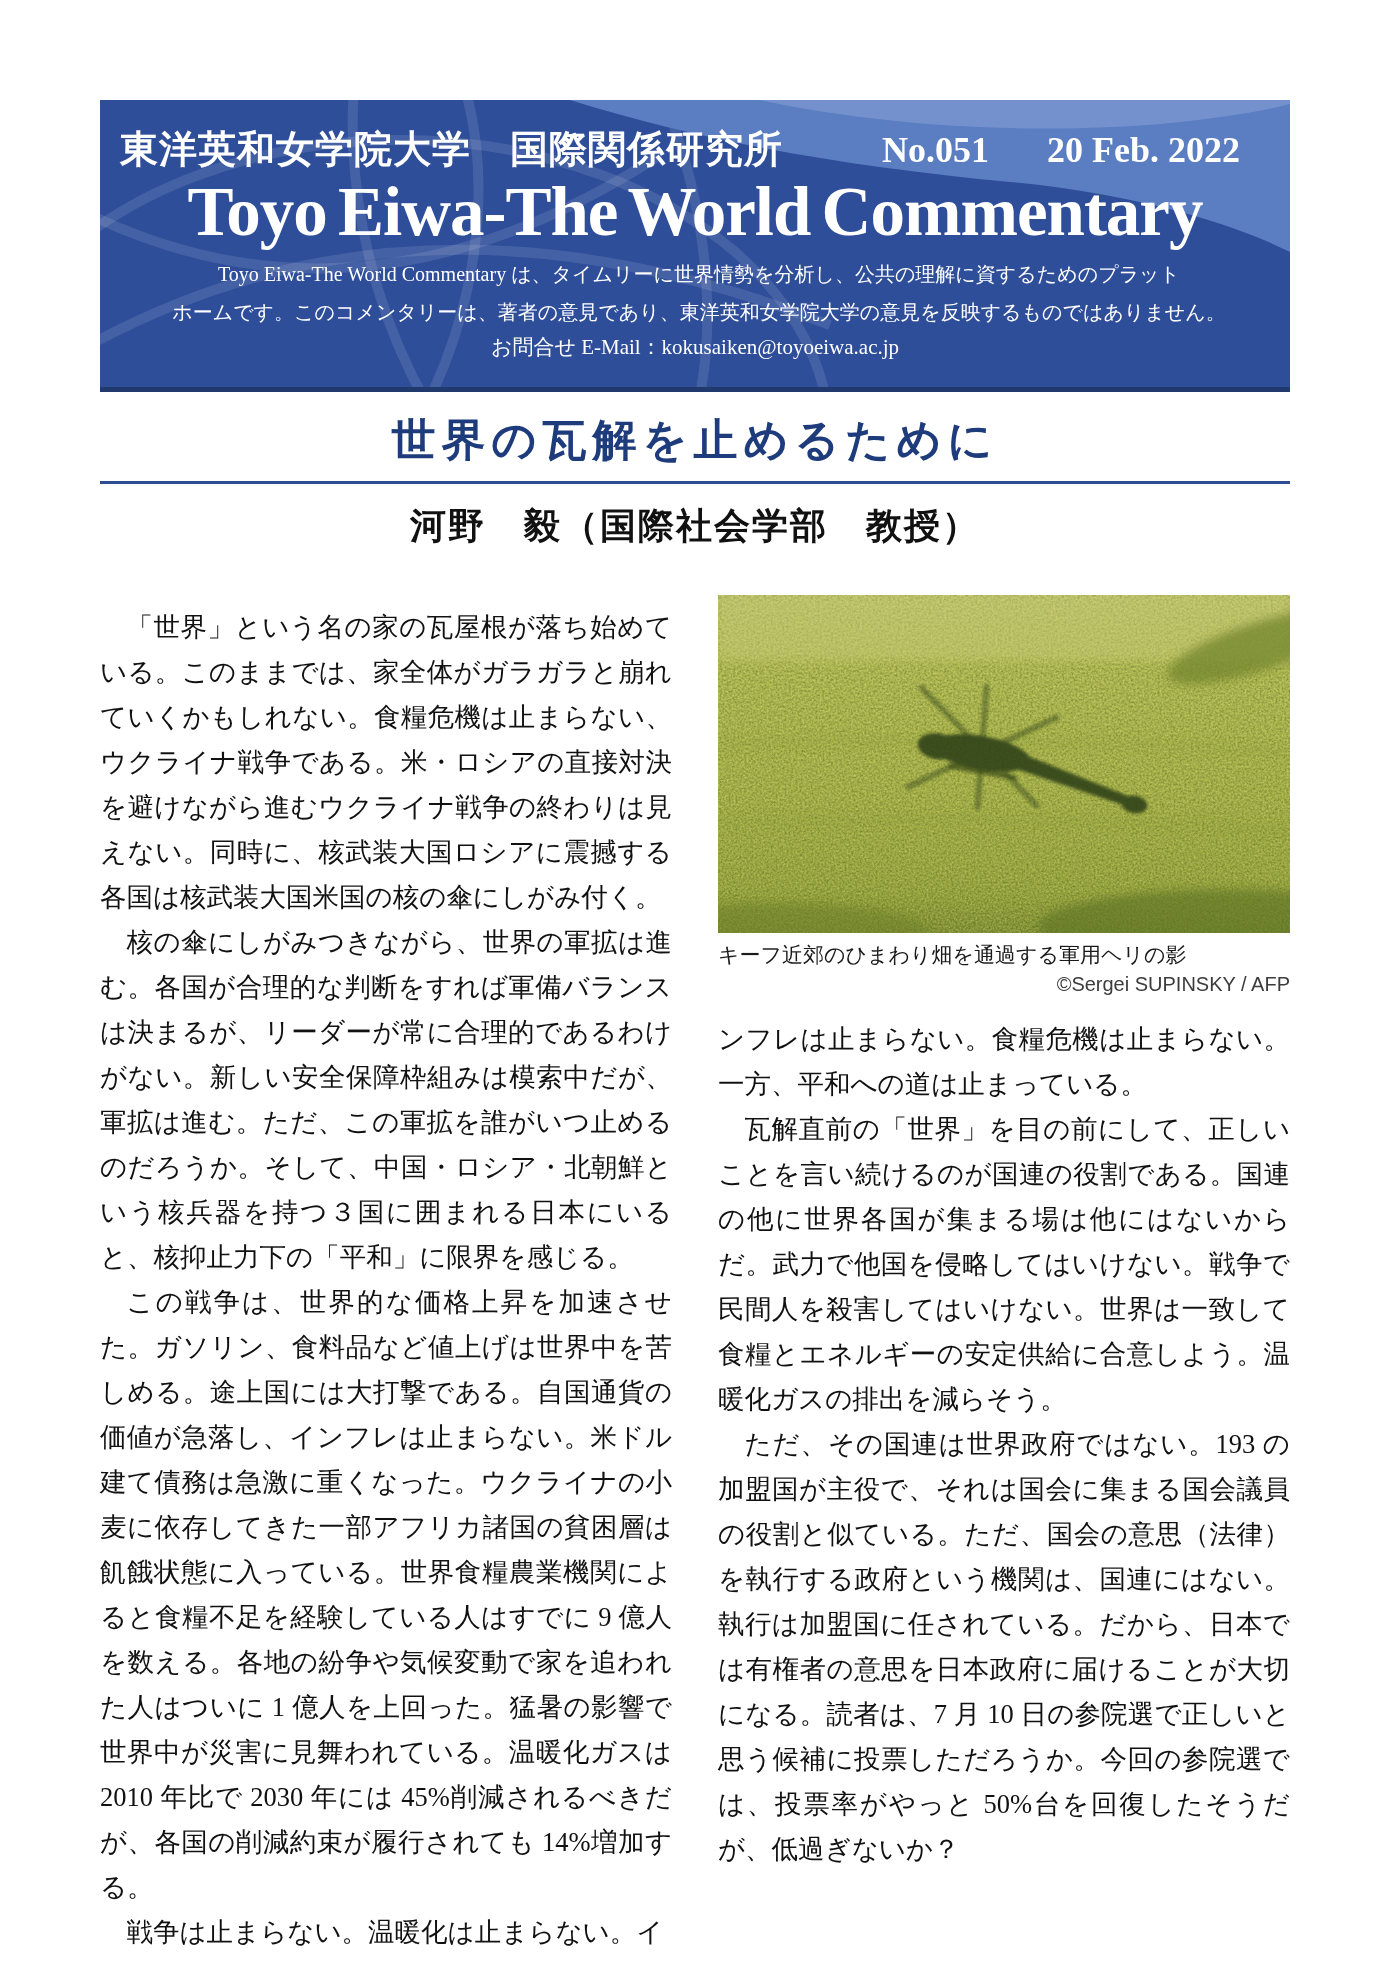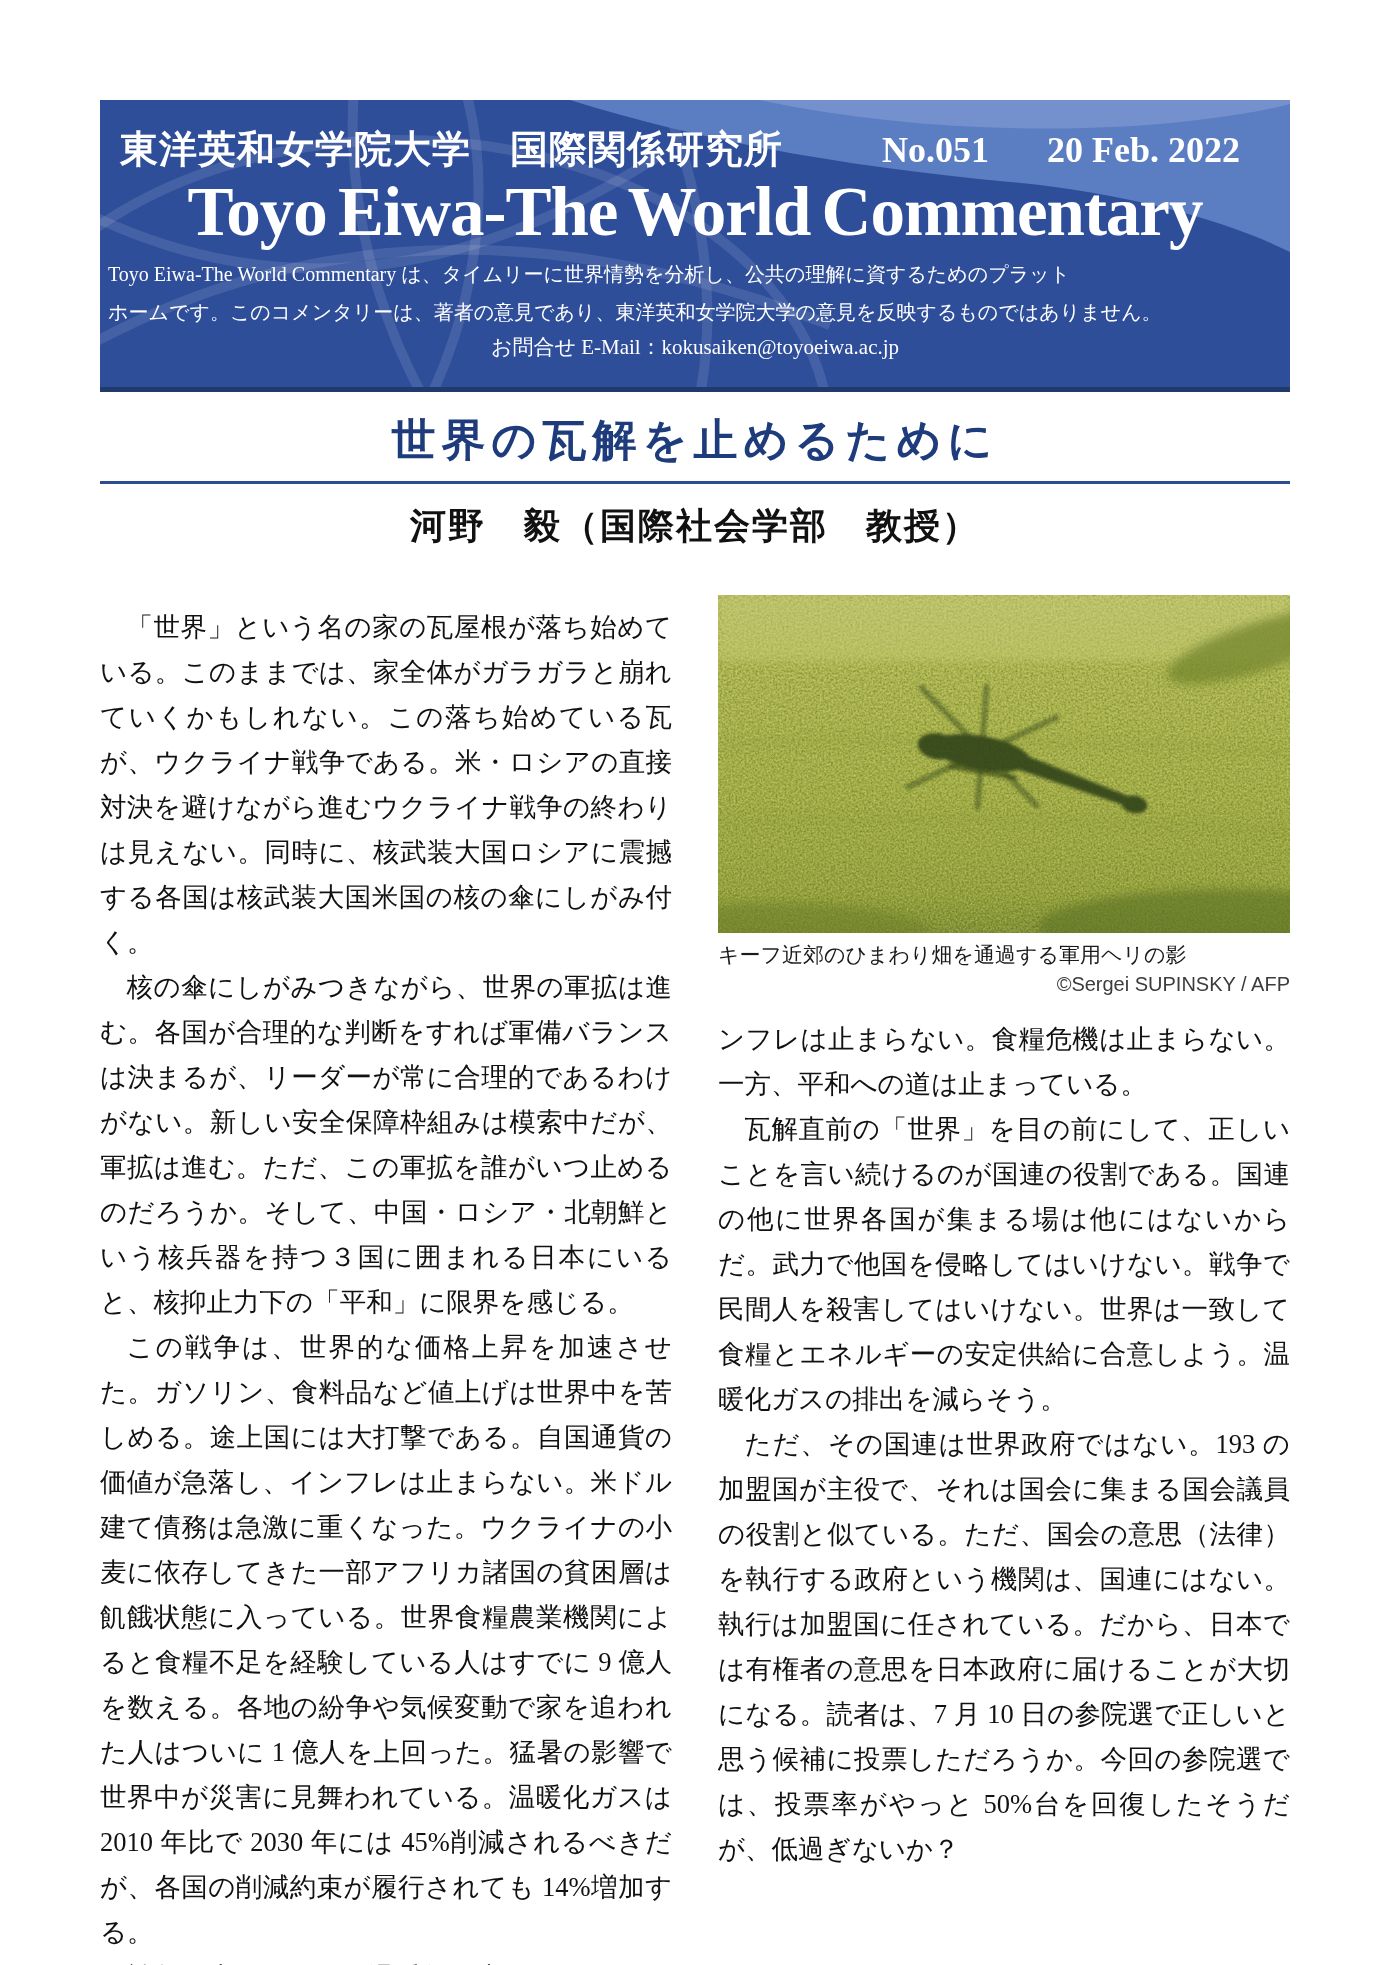--- a/index.html
+++ b/index.html
@@ -19,21 +19,21 @@
   .masthead-band svg.deco{position:absolute;inset:0;width:100%;height:100%;}
   .h-inner{position:relative;z-index:2;}
   .h-row1{display:flex;align-items:baseline;padding:24px 50px 0 20px;}
   .h-org{font-size:38px;font-weight:bold;letter-spacing:1px;flex:1;}
   .h-no{font-size:36px;font-weight:bold;margin-right:58px;}
   .h-date{font-size:36px;font-weight:bold;}
   .h-masthead{
     text-align:center;font-size:69px;font-weight:bold;line-height:1.04;
     letter-spacing:-1px;word-spacing:-5px;white-space:nowrap;margin-top:2px;
   }
-  .h-tag{text-align:left;font-size:20px;line-height:1.9;margin-top:6px;padding-left:8px;}
+  .h-tag{text-align:center;font-size:20px;line-height:1.9;margin-top:6px;padding-left:8px;}
   .h-contact{text-align:center;font-size:21px;margin-top:2px;}
 
   
   .article-title{
     margin:24px 0 0;text-align:center;font-size:44px;font-weight:bold;
     letter-spacing:6px;color:#1e3c7c;line-height:1.15;
   }
   .title-rule{border:none;border-top:3px solid #2d4c91;margin:14px 0 0;}
   .author-line{
     margin-top:18px;text-align:center;font-size:36px;color:#111;
@@ -101,21 +101,21 @@
     </header>
 
     <h1 class="article-title">世界の瓦解を止めるために</h1>
     <hr class="title-rule">
     <div class="author-line">河野　毅（国際社会学部　教授）</div>
 
     <div class="columns">
 
       <div class="col">
         <div>
-            <p class="para">「世界」という名の家の瓦屋根が落ち始めている。このままでは、家全体がガラガラと崩れていくかもしれない。この落ち始めている瓦が、ウクライナ戦争である。米・ロシアの直接対決を避けながら進むウクライナ戦争の終わりは見えない。同時に、核武装大国ロシアに震撼する各国は核武装大国米国の核の傘にしがみ付く。</p>
+            <p class="para">「世界」という名の家の瓦屋根が落ち始めている。このままでは、家全体がガラガラと崩れていくかもしれない。食糧危機は止まらない、ウクライナ戦争である。米・ロシアの直接対決を避けながら進むウクライナ戦争の終わりは見えない。同時に、核武装大国ロシアに震撼する各国は核武装大国米国の核の傘にしがみ付く。</p>
             <p class="para">核の傘にしがみつきながら、世界の軍拡は進む。各国が合理的な判断をすれば軍備バランスは決まるが、リーダーが常に合理的であるわけがない。新しい安全保障枠組みは模索中だが、軍拡は進む。ただ、この軍拡を誰がいつ止めるのだろうか。そして、中国・ロシア・北朝鮮という核兵器を持つ３国に囲まれる日本にいると、核抑止力下の「平和」に限界を感じる。</p>
             <p class="para">この戦争は、世界的な価格上昇を加速させた。ガソリン、食料品など値上げは世界中を苦しめる。途上国には大打撃である。自国通貨の価値が急落し、インフレは止まらない。米ドル建て債務は急激に重くなった。ウクライナの小麦に依存してきた一部アフリカ諸国の貧困層は飢餓状態に入っている。世界食糧農業機関によると食糧不足を経験している人はすでに 9 億人を数える。各地の紛争や気候変動で家を追われた人はついに 1 億人を上回った。猛暑の影響で世界中が災害に見舞われている。温暖化ガスは 2010 年比で 2030 年には 45%削減されるべきだが、各国の削減約束が履行されても 14%増加する。</p>
             <p class="para">戦争は止まらない。温暖化は止まらない。イ</p>
           </div>
       </div>
 
       <div class="col">
         <figure class="photo-fig">
 
           <svg class="photo-frame" viewBox="0 0 572 338" preserveAspectRatio="none" role="img">

